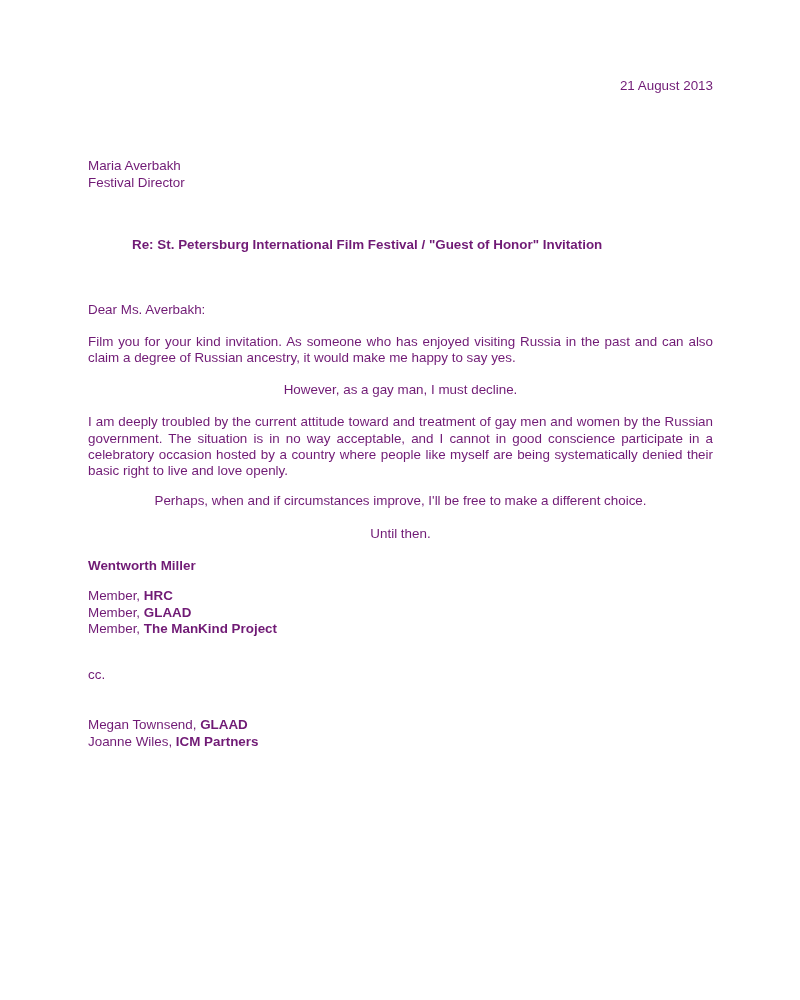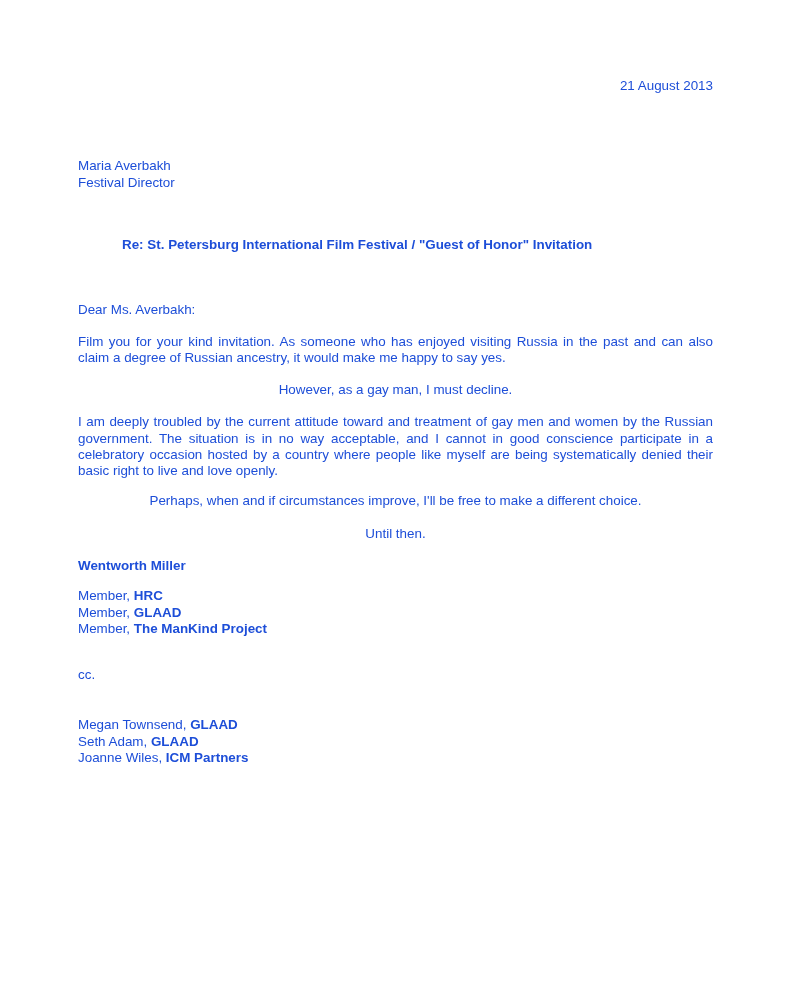--- a/index.html
+++ b/index.html
@@ -6,25 +6,26 @@
     margin: 0;
     padding: 0;
     background: #ffffff;
   }
   .page {
     position: relative;
     width: 800px;
     height: 1000px;
     background: #ffffff;
     font-family: "Liberation Sans", "DejaVu Sans", sans-serif;
-    color: #1d4ed8;
+    color: #701a75;
     font-size: 13.4px;
     line-height: 16.4px;
     overflow: hidden;
     box-sizing: border-box;
+    padding-left: 10px;
   }
   .content {
     box-sizing: border-box;
     padding: 0 87px 0 78px;
     width: 100%;
   }
   .date-row {
     margin-top: 78px;
     text-align: right;
   }
@@ -92,19 +93,18 @@
     <div class="memberships">
       <div><span>Member, </span><span class="b">HRC</span></div>
       <div><span>Member, </span><span class="b">GLAAD</span></div>
       <div><span>Member, </span><span class="b">The ManKind Project</span></div>
     </div>
 
     <div class="cc-block">
       <div class="cc-label">cc.</div>
       <div class="cc-lines">
         <div><span>Megan Townsend, </span><span class="b">GLAAD</span></div>
-        <div><span>Seth Adam, </span><span class="b">GLAAD</span></div>
         <div><span>Joanne Wiles, </span><span class="b">ICM Partners</span></div>
       </div>
     </div>
 
   </div>
 </div>
 
 </body></html>

